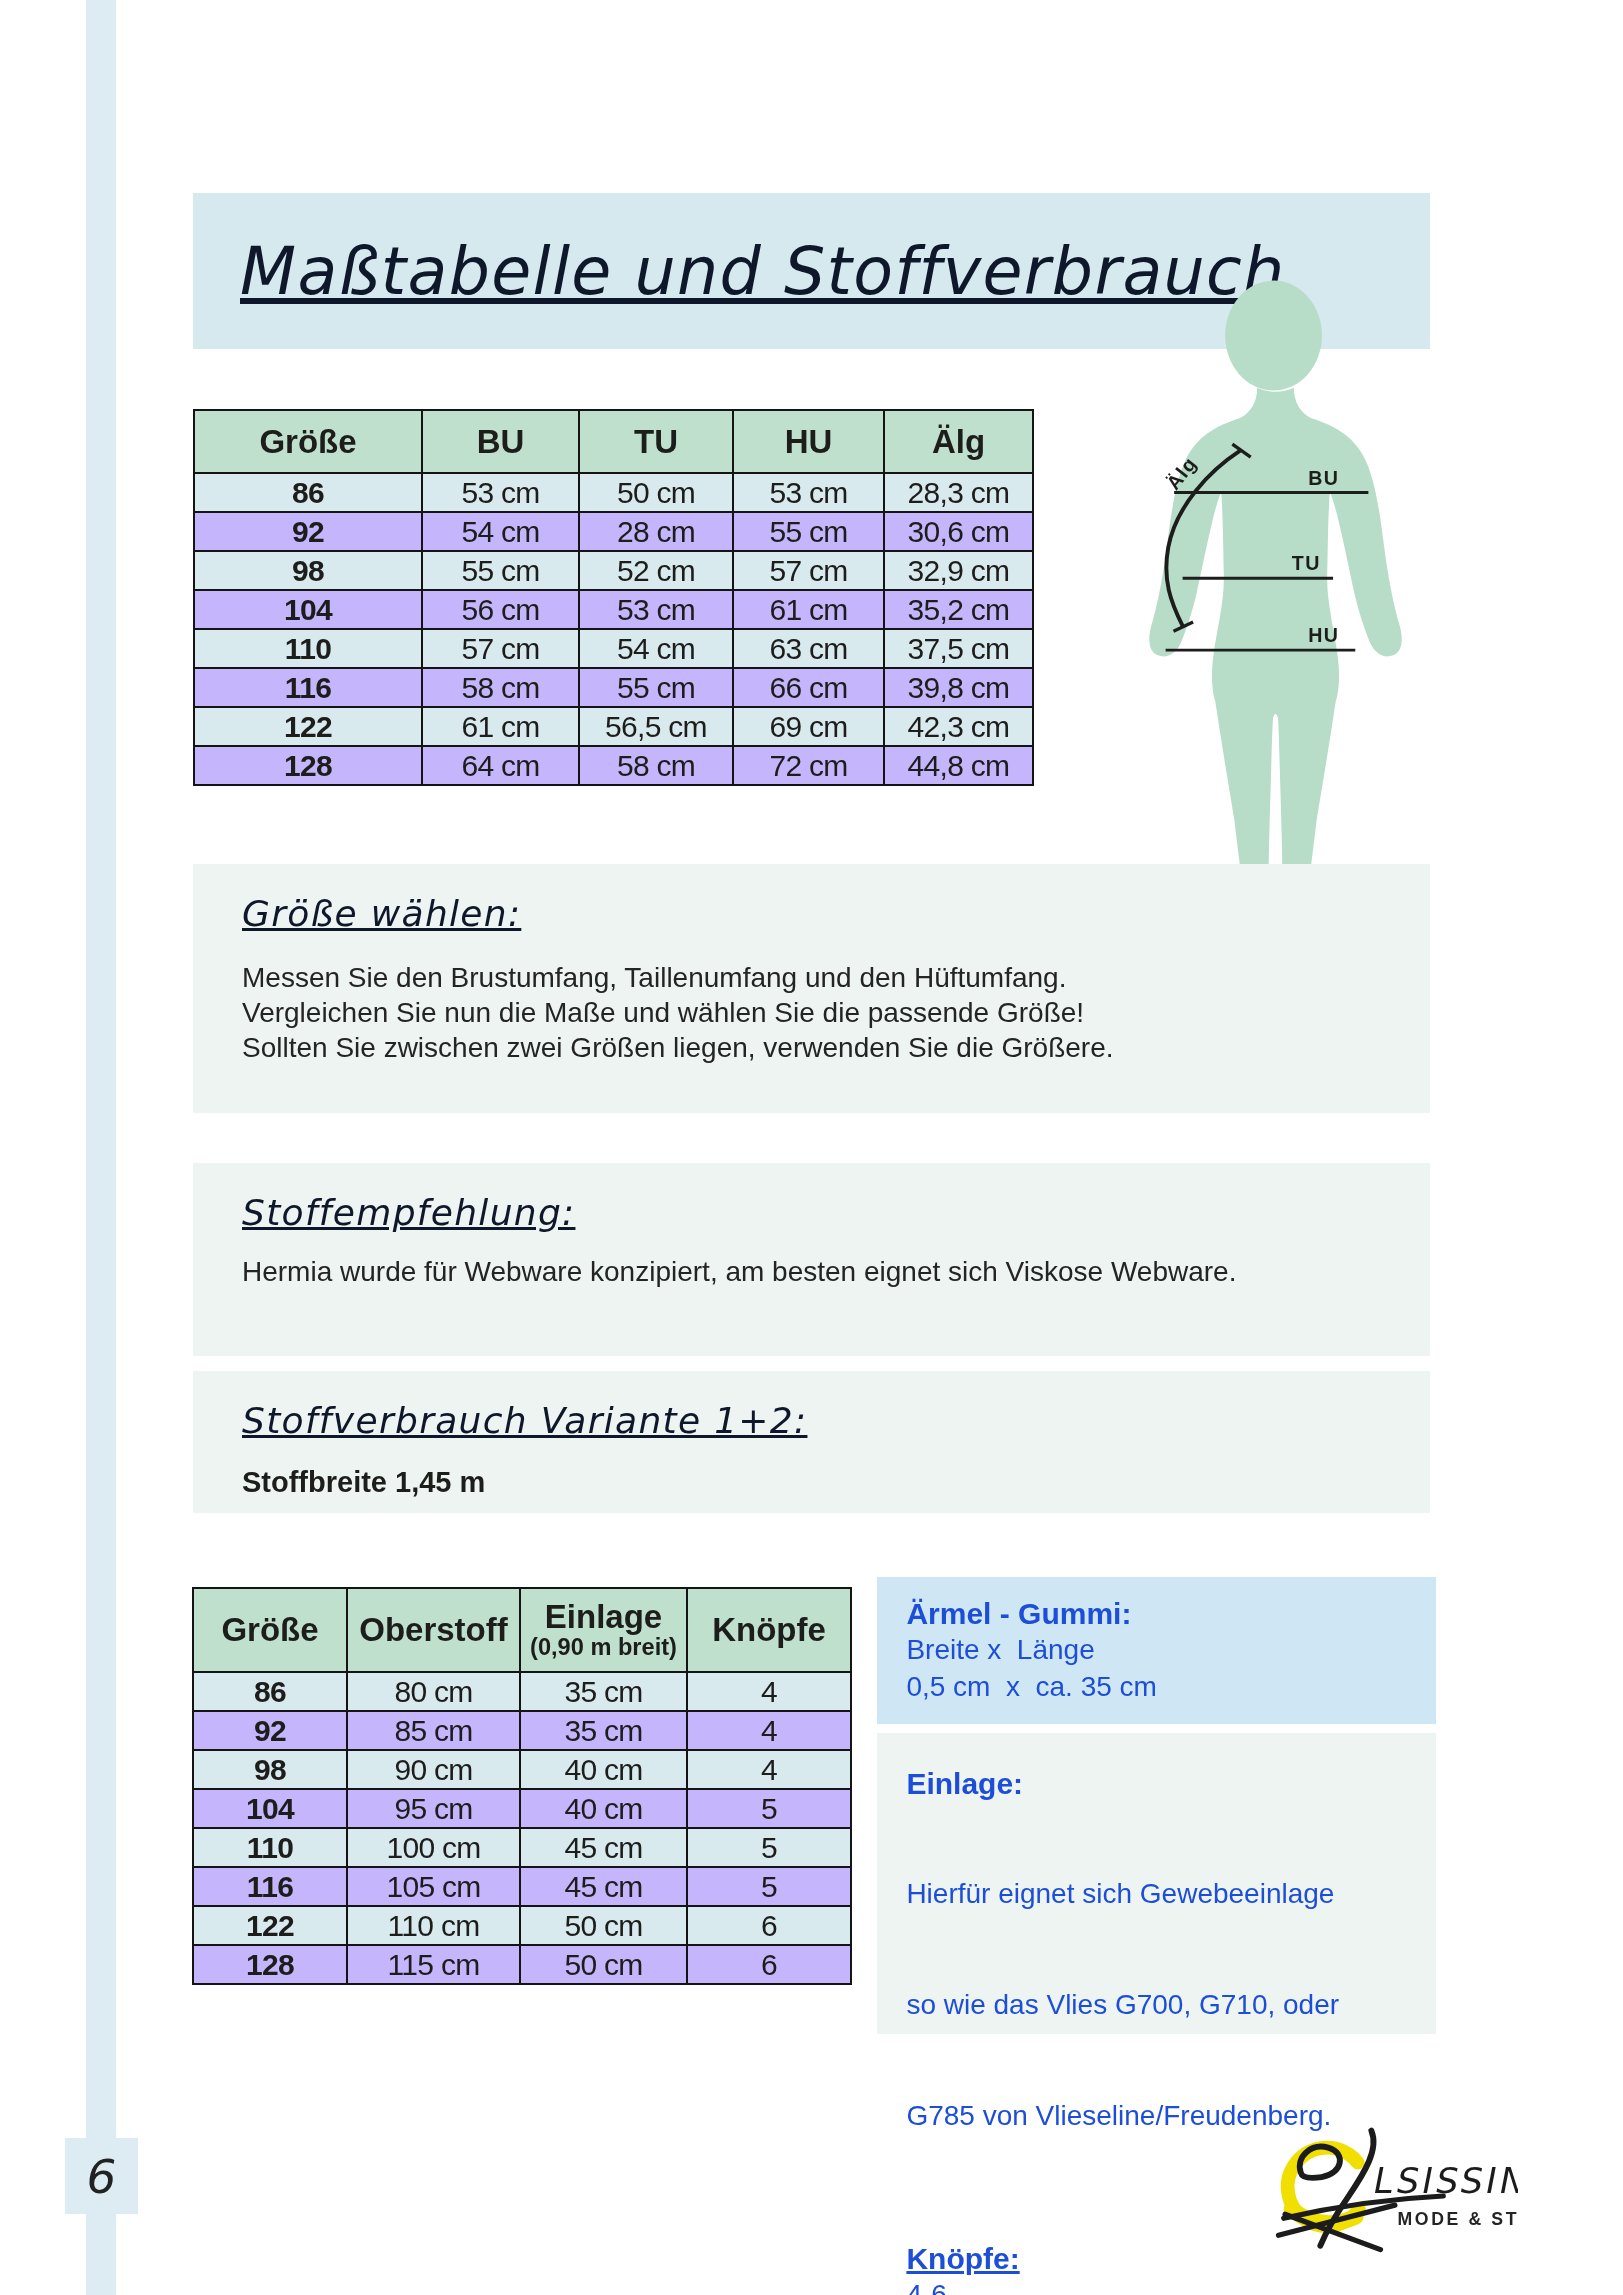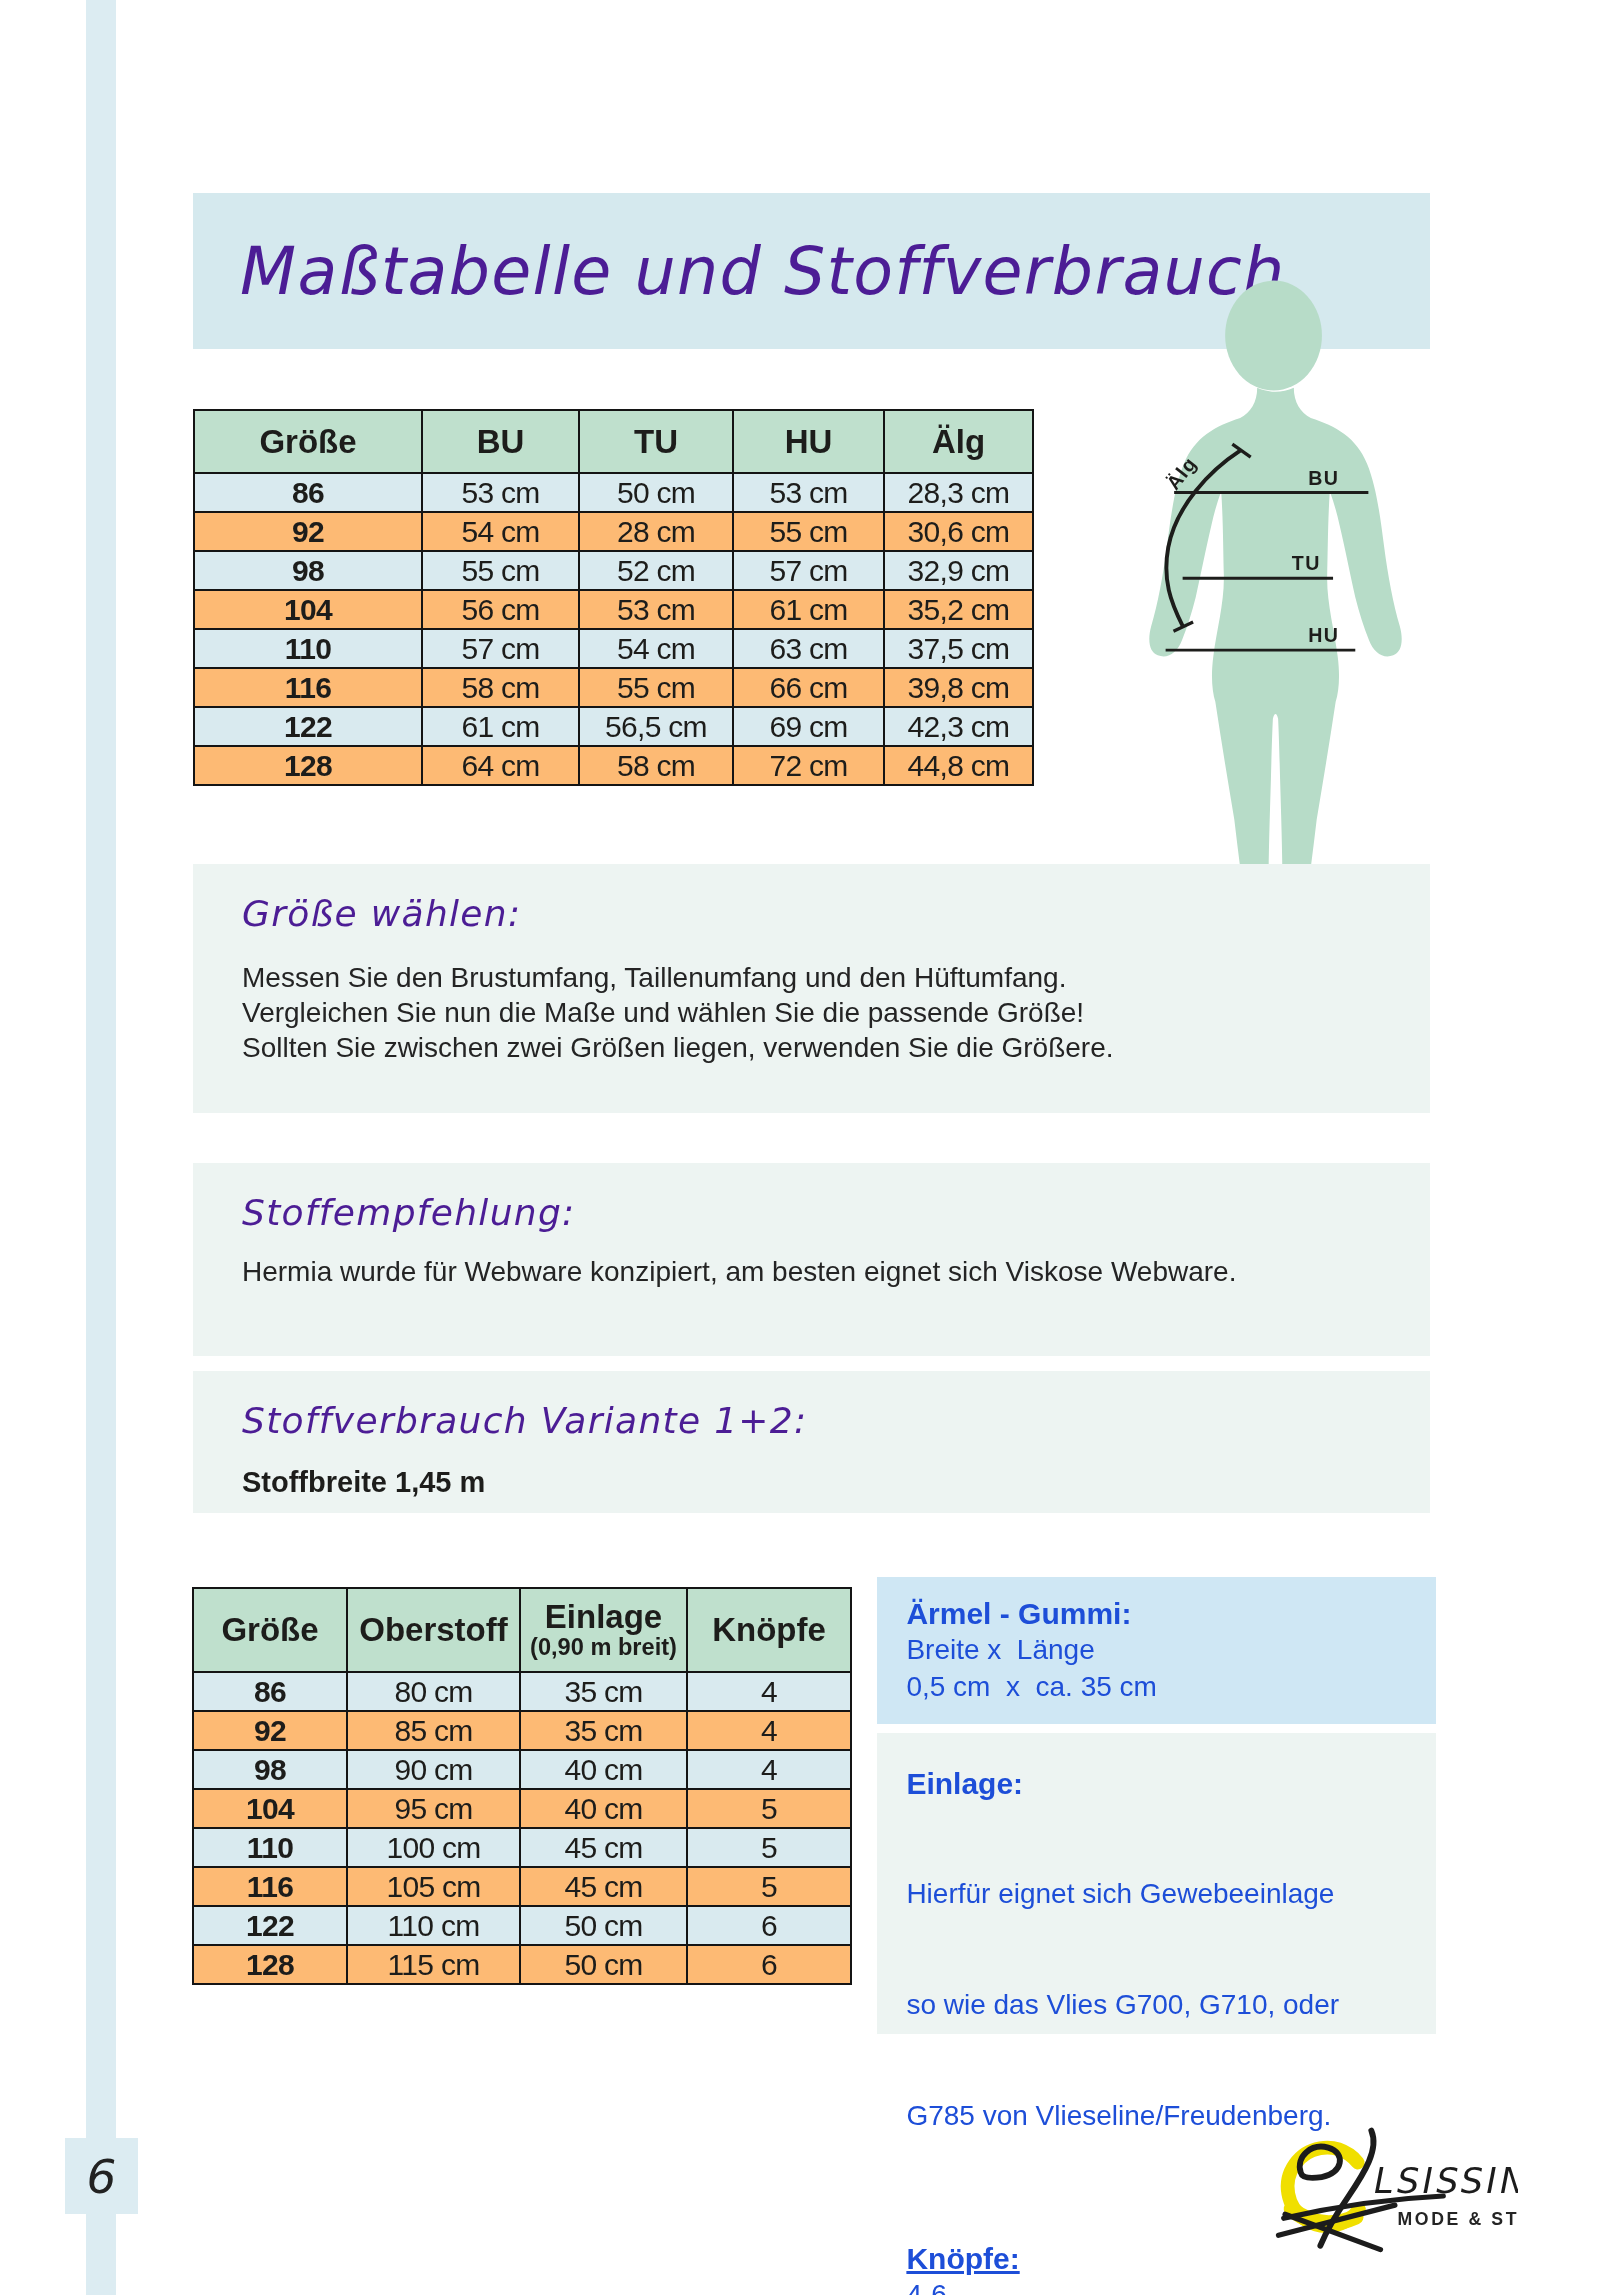--- a/index.html
+++ b/index.html
@@ -10,21 +10,21 @@
   }
   
   .left-stripe { position:absolute; left:86px; top:0; width:30px; height:2295px; background:#dcecf2; }
   .page-num-box {
     position:absolute; left:65px; top:2138px; width:73px; height:76px; background:#dcecf2;
     display:flex; align-items:center; justify-content:center;
   }
   .page-num { font-family:"DejaVu Sans",sans-serif; font-style:italic; font-size:47px; color:#222; }
 
   
-  .hand { font-family:"DejaVu Sans",sans-serif; font-style:italic; letter-spacing:1.3px; font-weight:normal; color:#4c1d95; }
+  .hand { font-family:"DejaVu Sans",sans-serif; font-style:italic; letter-spacing:1.3px; font-weight:normal; color:#0f172a;text-decoration:underline; }
 
   .banner {
     position:absolute; left:193px; top:193px; width:1237px; height:156px; background:#d5e9ee;
     display:flex; align-items:center;
   }
   .banner h1 { font-size:65px; padding-left:47px; }
 
   .section { position:absolute; left:193px; width:1237px; background:#edf4f2; }
   .sec1 { top:864px; height:249px; }
   .sec2 { top:1163px; height:193px; }
@@ -39,21 +39,21 @@
   th { background:#bfe0cd; font-weight:bold; }
   .size-table { position:absolute; left:193px; top:409px; }
   .size-table th { height:63px; font-size:33px; }
   .size-table td { height:39px; font-size:30px; letter-spacing:-0.7px; }
   .cons-table { position:absolute; left:192px; top:1587px; }
   .cons-table th { height:84px; font-size:33px; line-height:34px; }
   .cons-table th .sub { display:block; font-size:23.6px; line-height:26px; }
   .cons-table td { height:39px; font-size:30px; letter-spacing:-0.7px; }
   .col-size { font-weight:bold; }
   .row-a td { background:#d9eaef; }
-  .row-b td { background:#fdba74; }
+  .row-b td { background:#c4b5fd; }
 
   .box { position:absolute; left:877px; width:559px; }
   .box-blue { top:1577px; height:147px; background:#cfe7f4; padding:19.6px 0 0 29.4px; }
   .box-mint { top:1733px; height:301px; background:#edf4f2; padding:34px 0 0 29.4px; }
   .box h3 { font-size:30px; font-weight:bold; color:#1d4ed8; }
   .box .line, .box .para { font-size:28px; line-height:37px; color:#1d4ed8; white-space:pre-wrap; }
   .box-mint h3.second { margin-top:34px;text-decoration:underline; }
 
   .figure-svg { position:absolute; left:1112px; top:262px; width:327px; height:720px; }
   .logo-svg { position:absolute; left:1243px; top:2094px; width:275px; height:170px; }

